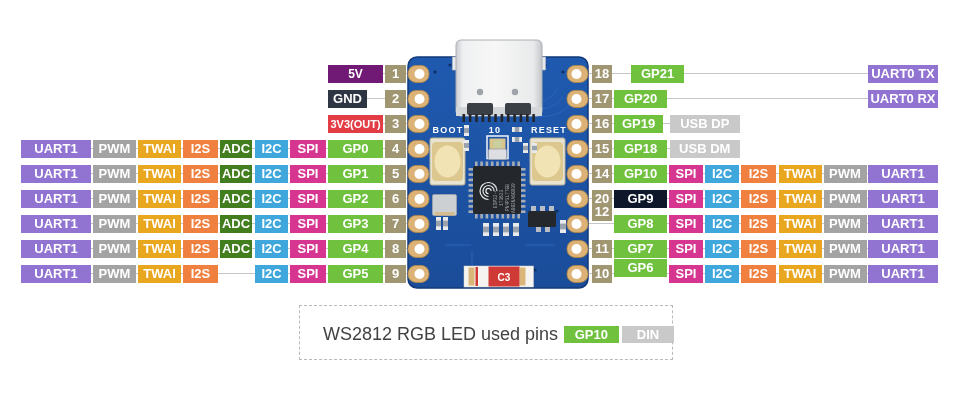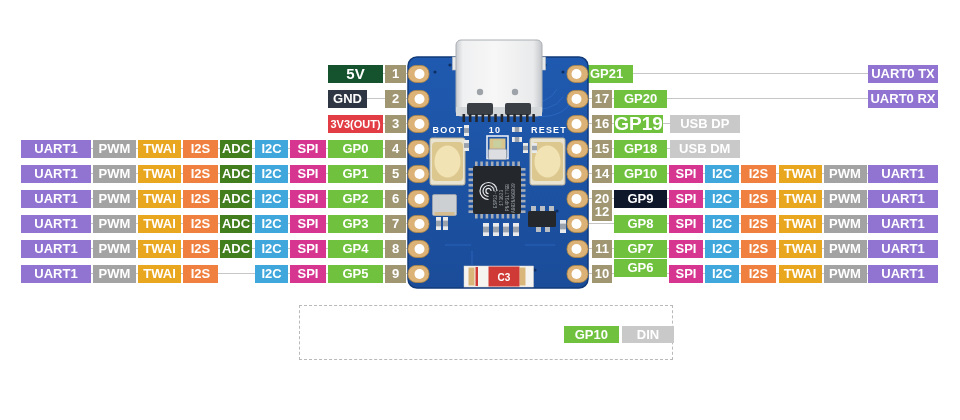--- a/index.html
+++ b/index.html
@@ -29,21 +29,21 @@
 <div style="position:absolute;left:21px;top:173.45px;width:390px;height:1px;background:#c6c6c6"></div>
 <div style="position:absolute;left:585px;top:173.45px;width:353px;height:1px;background:#c6c6c6"></div>
 <div style="position:absolute;left:21px;top:198.45px;width:390px;height:1px;background:#c6c6c6"></div>
 <div style="position:absolute;left:585px;top:198.45px;width:353px;height:1px;background:#c6c6c6"></div>
 <div style="position:absolute;left:21px;top:223.45px;width:390px;height:1px;background:#c6c6c6"></div>
 <div style="position:absolute;left:585px;top:223.45px;width:353px;height:1px;background:#c6c6c6"></div>
 <div style="position:absolute;left:21px;top:248.45px;width:390px;height:1px;background:#c6c6c6"></div>
 <div style="position:absolute;left:585px;top:248.45px;width:353px;height:1px;background:#c6c6c6"></div>
 <div style="position:absolute;left:21px;top:273.45px;width:390px;height:1px;background:#c6c6c6"></div>
 <div style="position:absolute;left:585px;top:273.45px;width:353px;height:1px;background:#c6c6c6"></div>
-<div class="b " style="left:328px;top:65.2px;width:55px;background:#14532d;font-size:15px">5V</div>
+<div class="b " style="left:328px;top:65.2px;width:55px;background:#701a75;font-size:12px">5V</div>
 <div class="b " style="left:385px;top:65.2px;width:21px;background:#a09672;font-size:13px">1</div>
 <div class="b " style="left:328px;top:90.2px;width:39px;background:#2e3543;font-size:13px">GND</div>
 <div class="b " style="left:385px;top:90.2px;width:21px;background:#a09672;font-size:13px">2</div>
 <div class="b " style="left:328px;top:115.2px;width:55px;background:#e23c44;font-size:11px">3V3(OUT)</div>
 <div class="b " style="left:385px;top:115.2px;width:21px;background:#a09672;font-size:13px">3</div>
 <div class="b " style="left:21px;top:140.2px;width:70px;background:#9174d2;font-size:13px">UART1</div>
 <div class="b " style="left:93px;top:140.2px;width:43px;background:#a3a3a3;font-size:13px">PWM</div>
 <div class="b " style="left:138px;top:140.2px;width:43px;background:#e9a61f;font-size:13px">TWAI</div>
 <div class="b " style="left:183px;top:140.2px;width:35px;background:#f0803f;font-size:13px">I2S</div>
 <div class="b " style="left:220px;top:140.2px;width:32px;background:#427e1e;font-size:13px">ADC</div>
@@ -89,27 +89,27 @@
 <div class="b " style="left:385px;top:240.2px;width:21px;background:#a09672;font-size:13px">8</div>
 <div class="b " style="left:21px;top:265.2px;width:70px;background:#9174d2;font-size:13px">UART1</div>
 <div class="b " style="left:93px;top:265.2px;width:43px;background:#a3a3a3;font-size:13px">PWM</div>
 <div class="b " style="left:138px;top:265.2px;width:43px;background:#e9a61f;font-size:13px">TWAI</div>
 <div class="b " style="left:183px;top:265.2px;width:35px;background:#f0803f;font-size:13px">I2S</div>
 <div class="b " style="left:255px;top:265.2px;width:33px;background:#3fa7db;font-size:13px">I2C</div>
 <div class="b " style="left:290px;top:265.2px;width:36px;background:#d63690;font-size:13px">SPI</div>
 <div class="b " style="left:328px;top:265.2px;width:55px;background:#6fc13e;font-size:13px">GP5</div>
 <div class="b " style="left:385px;top:265.2px;width:21px;background:#a09672;font-size:13px">9</div>
 <div class="b " style="left:592px;top:65.2px;width:20px;background:#a09672;font-size:13px">18</div>
-<div class="b " style="left:580px;top:65.2px;width:53px;background:#6fc13e;font-size:13px">GP21</div>
+<div class="b " style="left:631px;top:65.2px;width:53px;background:#6fc13e;font-size:13px">GP21</div>
 <div class="b " style="left:868px;top:65.2px;width:70px;background:#9174d2;font-size:13px">UART0 TX</div>
 <div class="b " style="left:592px;top:90.2px;width:20px;background:#a09672;font-size:13px">17</div>
 <div class="b " style="left:614px;top:90.2px;width:53px;background:#6fc13e;font-size:13px">GP20</div>
 <div class="b " style="left:868px;top:90.2px;width:70px;background:#9174d2;font-size:13px">UART0 RX</div>
 <div class="b " style="left:592px;top:115.2px;width:20px;background:#a09672;font-size:13px">16</div>
-<div class="b " style="left:614px;top:115.2px;width:49px;background:#6fc13e;font-size:19px">GP19</div>
+<div class="b " style="left:614px;top:115.2px;width:49px;background:#6fc13e;font-size:13px">GP19</div>
 <div class="b " style="left:669.5px;top:115.2px;width:70.5px;background:#c9c9c9;font-size:13px">USB DP</div>
 <div class="b " style="left:592px;top:140.2px;width:20px;background:#a09672;font-size:13px">15</div>
 <div class="b " style="left:614px;top:140.2px;width:53px;background:#6fc13e;font-size:13px">GP18</div>
 <div class="b " style="left:669.5px;top:140.2px;width:70.5px;background:#c9c9c9;font-size:13px">USB DM</div>
 <div class="b " style="left:592px;top:165.2px;width:20px;background:#a09672;font-size:13px">14</div>
 <div class="b " style="left:614px;top:165.2px;width:53px;background:#6fc13e;font-size:13px">GP10</div>
 <div class="b " style="left:669px;top:165.2px;width:34px;background:#d63690;font-size:13px">SPI</div>
 <div class="b " style="left:705px;top:165.2px;width:34px;background:#3fa7db;font-size:13px">I2C</div>
 <div class="b " style="left:741px;top:165.2px;width:35px;background:#f0803f;font-size:13px">I2S</div>
 <div class="b " style="left:778.5px;top:165.2px;width:43px;background:#e9a61f;font-size:13px">TWAI</div>
@@ -141,20 +141,21 @@
 <div class="b " style="left:868px;top:240.2px;width:70px;background:#9174d2;font-size:13px">UART1</div>
 <div class="b " style="left:592px;top:265.2px;width:20px;background:#a09672;font-size:13px">10</div>
 <div class="b " style="left:614px;top:259px;width:53px;background:#6fc13e;font-size:13px">GP6</div>
 <div class="b " style="left:669px;top:265.2px;width:34px;background:#d63690;font-size:13px">SPI</div>
 <div class="b " style="left:705px;top:265.2px;width:34px;background:#3fa7db;font-size:13px">I2C</div>
 <div class="b " style="left:741px;top:265.2px;width:35px;background:#f0803f;font-size:13px">I2S</div>
 <div class="b " style="left:778.5px;top:265.2px;width:43px;background:#e9a61f;font-size:13px">TWAI</div>
 <div class="b " style="left:823.5px;top:265.2px;width:43px;background:#a3a3a3;font-size:13px">PWM</div>
 <div class="b " style="left:868px;top:265.2px;width:70px;background:#9174d2;font-size:13px">UART1</div>
 <div id="legend"></div>
+<div id="legendtxt">WS2812 RGB LED used pins</div>
 <div class="b " style="left:563.5px;top:325.5px;width:55.5px;background:#6fc13e;font-size:13px">GP10</div>
 <div class="b " style="left:622px;top:325.5px;width:52px;background:#c9c9c9;font-size:13px">DIN</div>
 
 <svg id="board" width="190" height="290" viewBox="0 0 190 290">
 <defs>
 <linearGradient id="usb" x1="0" y1="0" x2="1" y2="0">
  <stop offset="0" stop-color="#c9ccd0"></stop>
           <stop offset="0.08" stop-color="#eff0f1"></stop>
  <stop offset="0.45" stop-color="#f7f7f7"></stop>
           <stop offset="0.9" stop-color="#e9eaeb"></stop>

